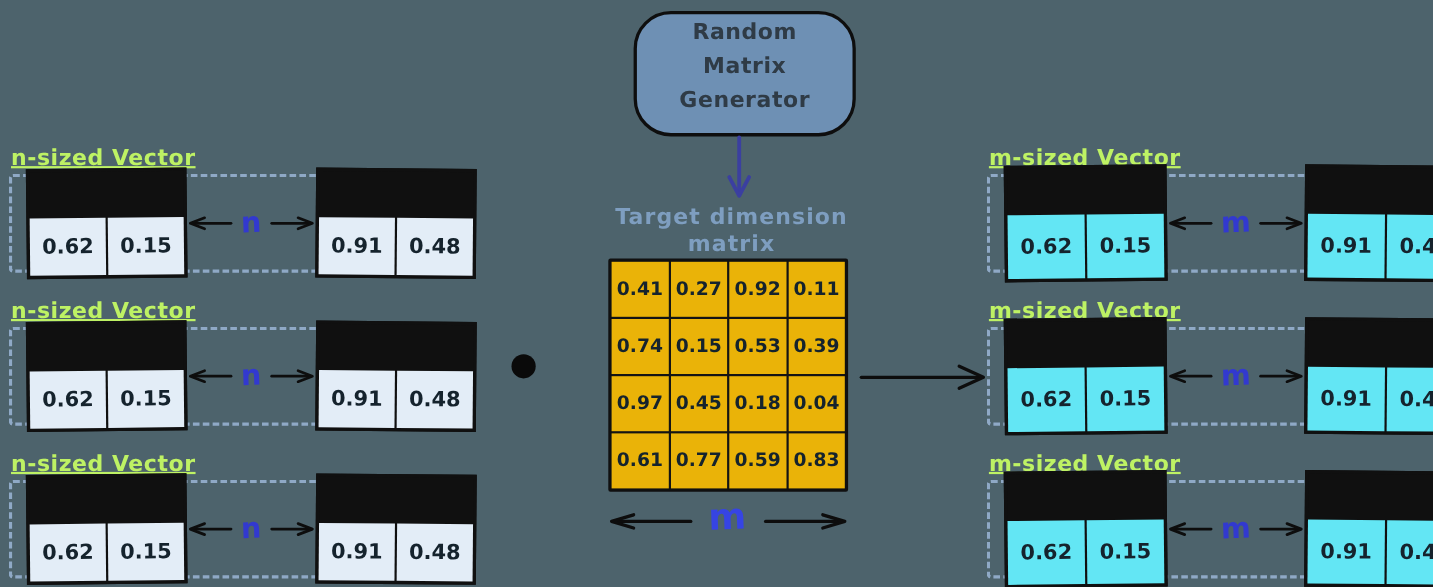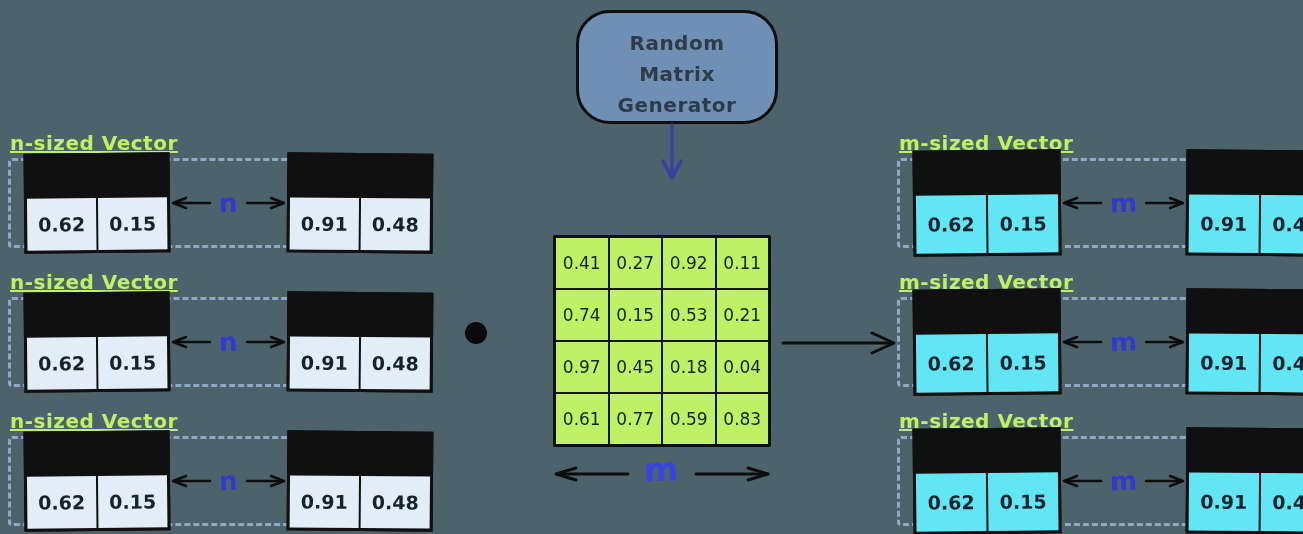--- a/index.html
+++ b/index.html
@@ -8,21 +8,21 @@
     font-family: "DejaVu Sans", "Liberation Sans", sans-serif;
     background: #4d636c;
     position: relative;
   }
   .canvas { position: absolute; inset: 0; }
 
   
   .generator {
     position: absolute; left: 576px; top: 10px; width: 202px; height: 114px;
     background: #6e90b4; border: 3px solid #0e0e0e; border-radius: 34px;
-    display: flex; align-items: flex-end; justify-content: center;
+    display: flex; align-items: flex-start; justify-content: center;
   }
   .generator-label {
     width: 150px; text-align: center; font-size: 20px; font-weight: 600;
     color: #2f3b46; line-height: 1.55; letter-spacing: 0.5px;
   }
 
   
   svg.arrow { position: absolute; overflow: visible; }
   .stroke-black { stroke: #0d0d0d; stroke-width: 3; fill: none; stroke-linecap: round; stroke-linejoin: round; }
   .stroke-blue  { stroke: #3b3fa0; stroke-width: 3.5; fill: none; stroke-linecap: round; stroke-linejoin: round; }
@@ -31,22 +31,22 @@
   .matrix-title {
     position: absolute; left: 535px; top: 185px; width: 260px; text-align: center;
     font-size: 20px; font-weight: 600; letter-spacing: 1px; color: #7e9ec0;
   }
   .matrix {
     position: absolute; left: 553px; top: 235px;
     display: grid; grid-template-columns: repeat(4, 51.5px); grid-auto-rows: 50px;
     gap: 2px; background: #141414; border: 3px solid #101010; border-radius: 2px;
   }
   .mcell {
-    background: #bef264; display: flex; align-items: center; justify-content: center;
-    font-size: 17px; font-weight: 400; color: #15232d;
+    background: #eab308; display: flex; align-items: center; justify-content: center;
+    font-size: 17px; font-weight: 700; color: #15232d;
   }
   .mdim-letter {
     position: absolute; left: 636px; top: 450px; width: 50px; text-align: center;
     font-size: 33px; font-weight: 800; color: #3644e3; transform: rotate(-2deg);
   }
 
   
   .dot {
     position: absolute; left: 465px; top: 322px; width: 22px; height: 22px;
     background: #0a0a0a; border-radius: 50%;
@@ -92,30 +92,31 @@
 
   <div class="generator">
     <div class="generator-label">Random Matrix Generator</div>
   </div>
 
   <svg class="arrow" style="left:659px; top:123px;" width="26" height="60">
     <line class="stroke-blue" x1="13" y1="2" x2="13" y2="52"></line>
     <polyline class="stroke-blue" points="4,38 13,55 22,38"></polyline>
   </svg>
 
+  <div class="matrix-title">Target dimension matrix</div>
 
   <div class="matrix" id="matrix-grid">
       <div class="mcell">0.41</div>
       <div class="mcell">0.27</div>
       <div class="mcell">0.92</div>
       <div class="mcell">0.11</div>
       <div class="mcell">0.74</div>
       <div class="mcell">0.15</div>
       <div class="mcell">0.53</div>
-      <div class="mcell">0.21</div>
+      <div class="mcell">0.39</div>
       <div class="mcell">0.97</div>
       <div class="mcell">0.45</div>
       <div class="mcell">0.18</div>
       <div class="mcell">0.04</div>
       <div class="mcell">0.61</div>
       <div class="mcell">0.77</div>
       <div class="mcell">0.59</div>
       <div class="mcell">0.83</div>
     </div>
 

